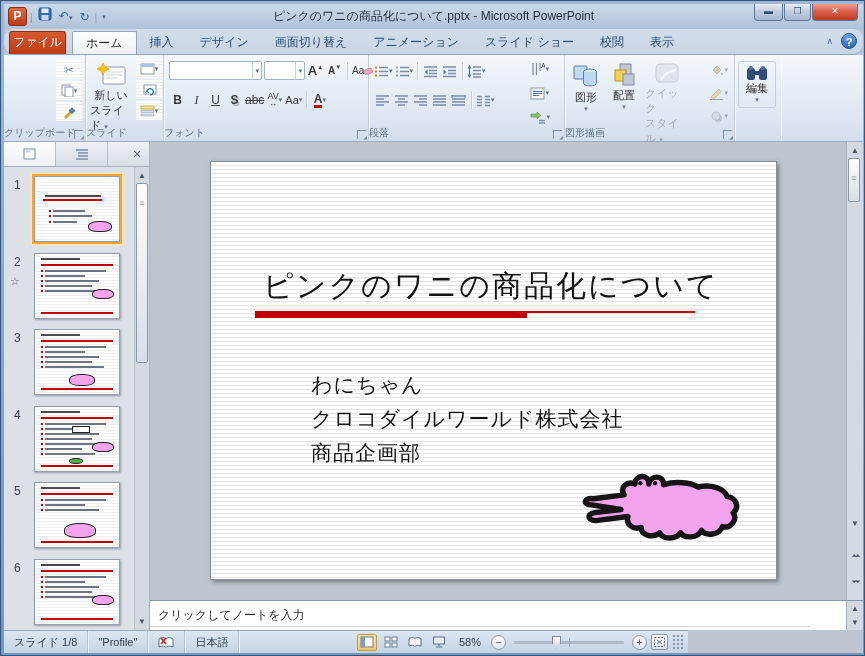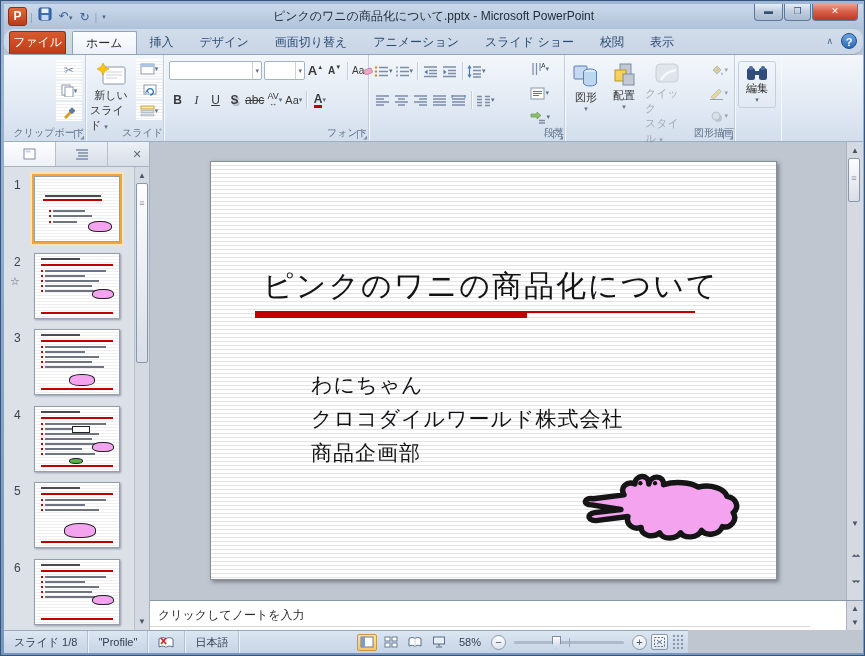--- a/index.html
+++ b/index.html
@@ -47,21 +47,21 @@
   .help-btn { width:16px; height:16px; border-radius:50%;
     background:linear-gradient(#6FA3E0,#2E6CB8); color:#fff; font-size:11px;
     font-weight:bold; text-align:center; line-height:16px; border:1px solid #1E4E8C; }
 
   
   .ribbon { position:absolute; left:0; top:51px; width:859px; height:87px;
     background:linear-gradient(#F3F7FB,#DEE7F2 70%,#D3DEEC);
     border-bottom:1px solid #9AAEC6; display:flex; }
   .rgroup { position:relative; height:100%; border-right:1px solid #C3CFDE;
     box-shadow:1px 0 0 #F6F9FC; }
-  .glabel { position:absolute; bottom:1px; left:0; right:0; text-align:right;
+  .glabel { position:absolute; bottom:1px; left:0; right:0; text-align:left;
     font-size:10px; color:#5E718A; }
   .launcher { position:absolute; bottom:2px; right:2px; width:9px; height:9px;
     border-left:1px solid #7C8DA6; border-top:1px solid #7C8DA6; }
   .launcher::after { content:"◢"; position:absolute; right:-1px; bottom:-1px;
     font-size:5px; color:#7C8DA6; }
   .bigbtn { display:flex; flex-direction:column; align-items:center; font-size:11px;
     color:#333; padding-top:4px; }
   .drop { font-size:7px; color:#5E718A; }
   .smallbtn { display:flex; align-items:center; height:20px; font-size:11px; color:#333; }
 

